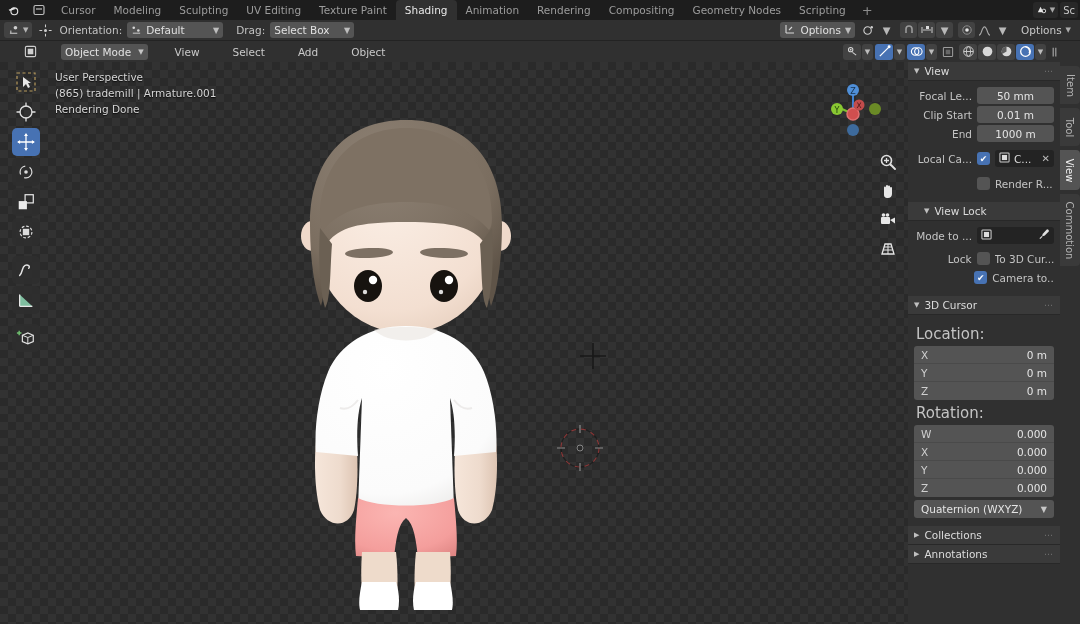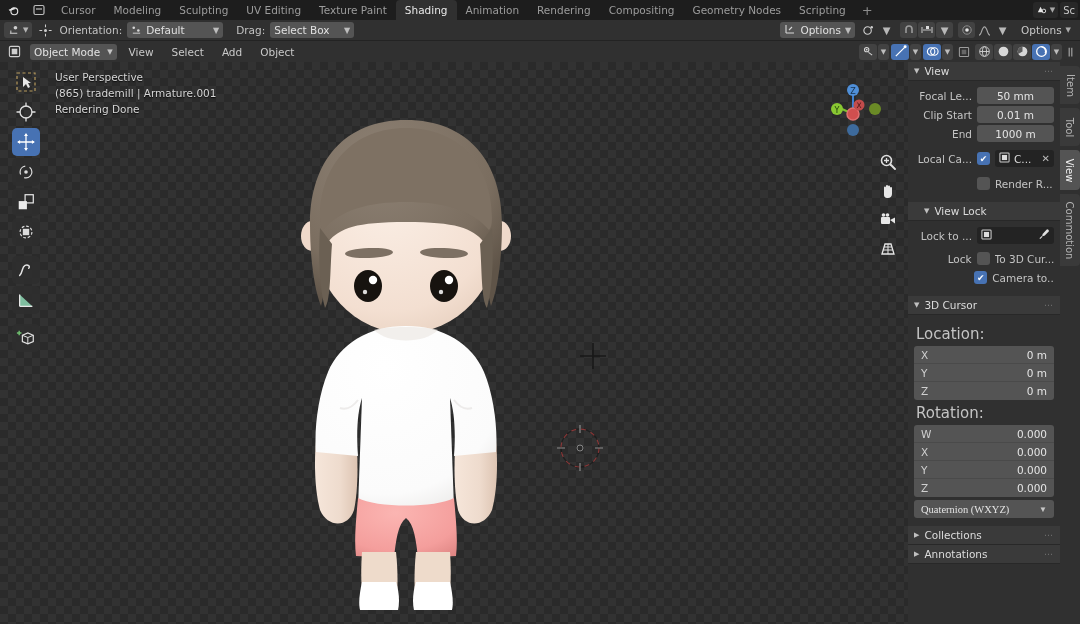--- a/index.html
+++ b/index.html
@@ -64,21 +64,21 @@
   }
   .optionsbtn {
     margin-left: auto; height: 16px; display: flex; align-items: center;
     gap: 4px; padding: 0 5px; color: #c9c9c9; font-size: 10.5px;
   }
 
   
   .vpheader {
     position: absolute; left: 0; top: 41px; width: 1080px; height: 21px;
     background: #303030; display: flex; align-items: center;
-    padding: 0 4px; gap: 6px;
+    padding: 0 20px; gap: 21px;
   }
   .modebtn {
     height: 16px; background: #545454; border-radius: 3px;
     display: flex; align-items: center; gap: 4px; padding: 0 4px;
     color: #e2e2e2; font-size: 10.5px;
   }
   .vpmenu { font-size: 10.5px; color: #c9c9c9; padding: 0 6px; }
   .vph-right { margin-left: auto; display: flex; align-items: center; gap: 2px; }
   .shbtn {
     width: 18px; height: 16px; border-radius: 3px; background: #424242;
@@ -190,21 +190,21 @@
     height: 18px; display: flex; align-items: center;
     padding: 0 7px; font-size: 10.5px; color: #e4e4e4;
     border-bottom: 1px solid #4a4a4a;
   }
   .vecrow:last-child { border-bottom: none; }
   .vecrow .k { color: #d0d0d0; }
   .vecrow .v { margin-left: auto; }
   .selectbox {
     height: 18px; background: #545454; border-radius: 3px;
     display: flex; align-items: center; padding: 0 7px;
-    color: #e4e4e4; font-size: 10.5px; margin-top: 3px; font-family: Liberation Serif, serif;
+    color: #e4e4e4; font-size: 10.5px; margin-top: 3px;
   }
   .selectbox .chev { margin-left: auto; font-size: 8px; opacity: .8; }
 
   
   .tabstrip {
     position: absolute; left: 1060px; top: 62px; width: 20px; height: 562px;
     background: #303030;
   }
   .vtab {
     position: absolute; left: 0; width: 20px;
@@ -722,21 +722,21 @@
         <div class="chktext">Render R...</div>
       </div>
     </div>
 
     <div class="panel-header" style="padding-left:16px">
       <span class="tri">▼</span>
       <span>View Lock</span>
     </div>
     <div class="panel-body">
       <div class="row">
-        <div class="rowlabel">Lock to ...</div>
+        <div class="rowlabel">Mode to ...</div>
         <div class="pickfield">
           <span>
             <svg width="11" height="11" viewBox="0 0 12 12">
               <rect x="1" y="1" width="10" height="10" rx="1" fill="none" stroke="#cfcfcf" stroke-width="1.1"></rect>
               <rect x="3.2" y="3.2" width="5.6" height="5.6" fill="#dcdcdc"></rect>
             </svg>
           </span>
           <span></span>
           <span class="eyed">
             <svg width="12" height="12" viewBox="0 0 13 13">

